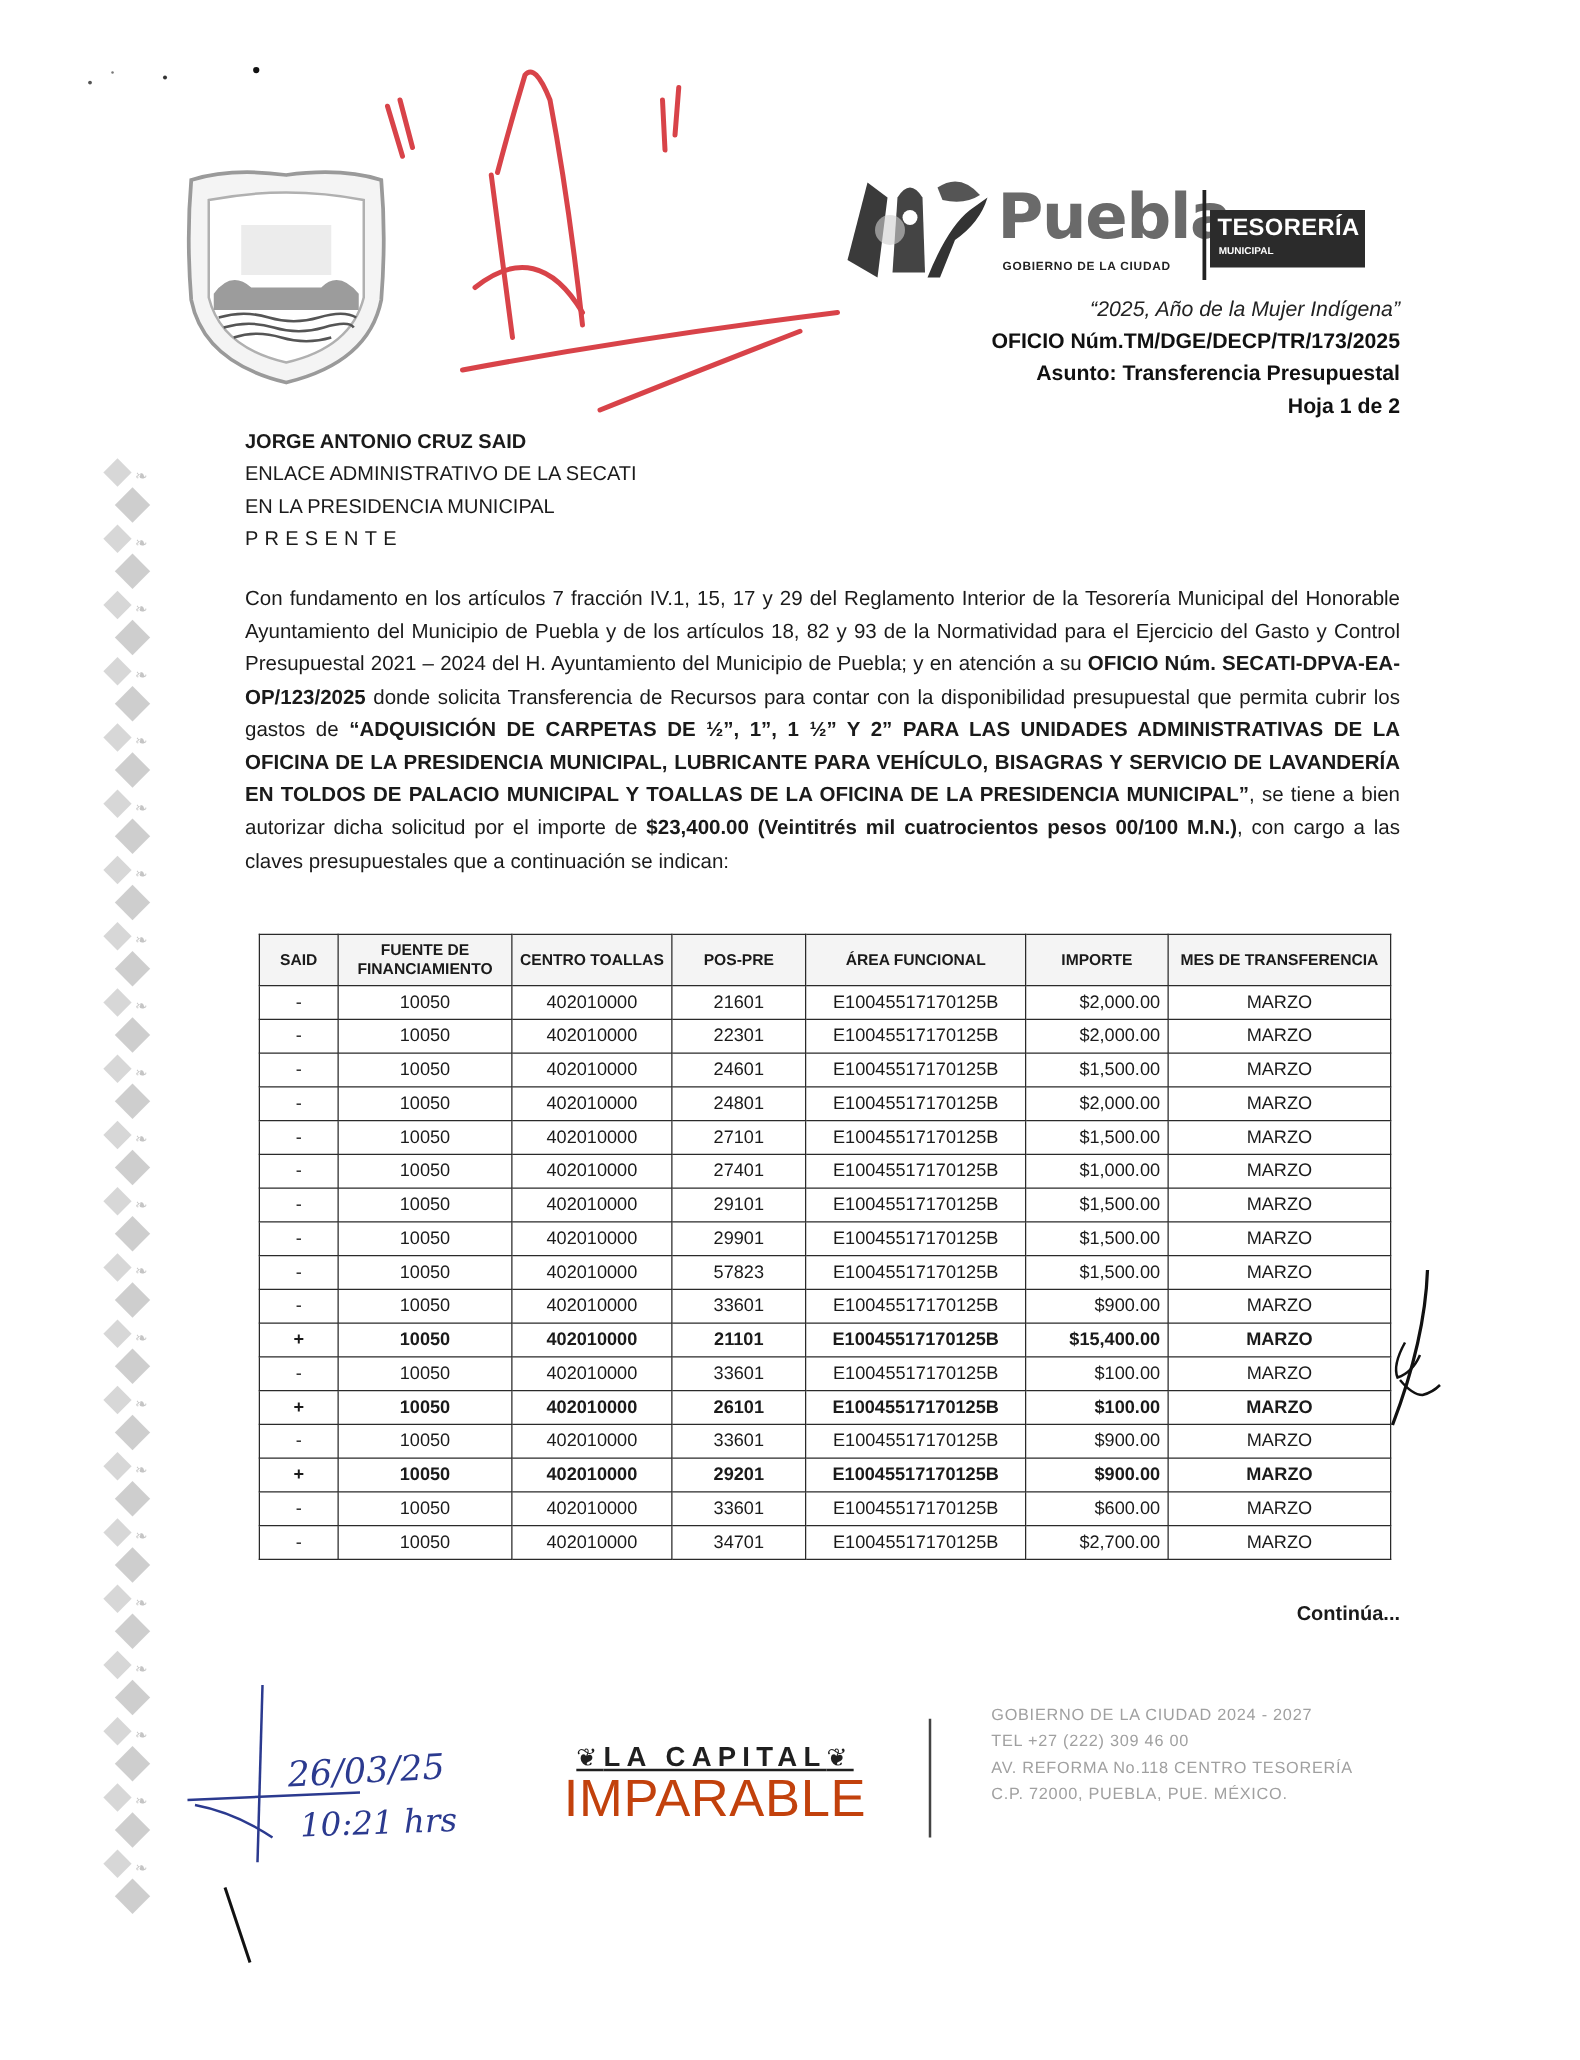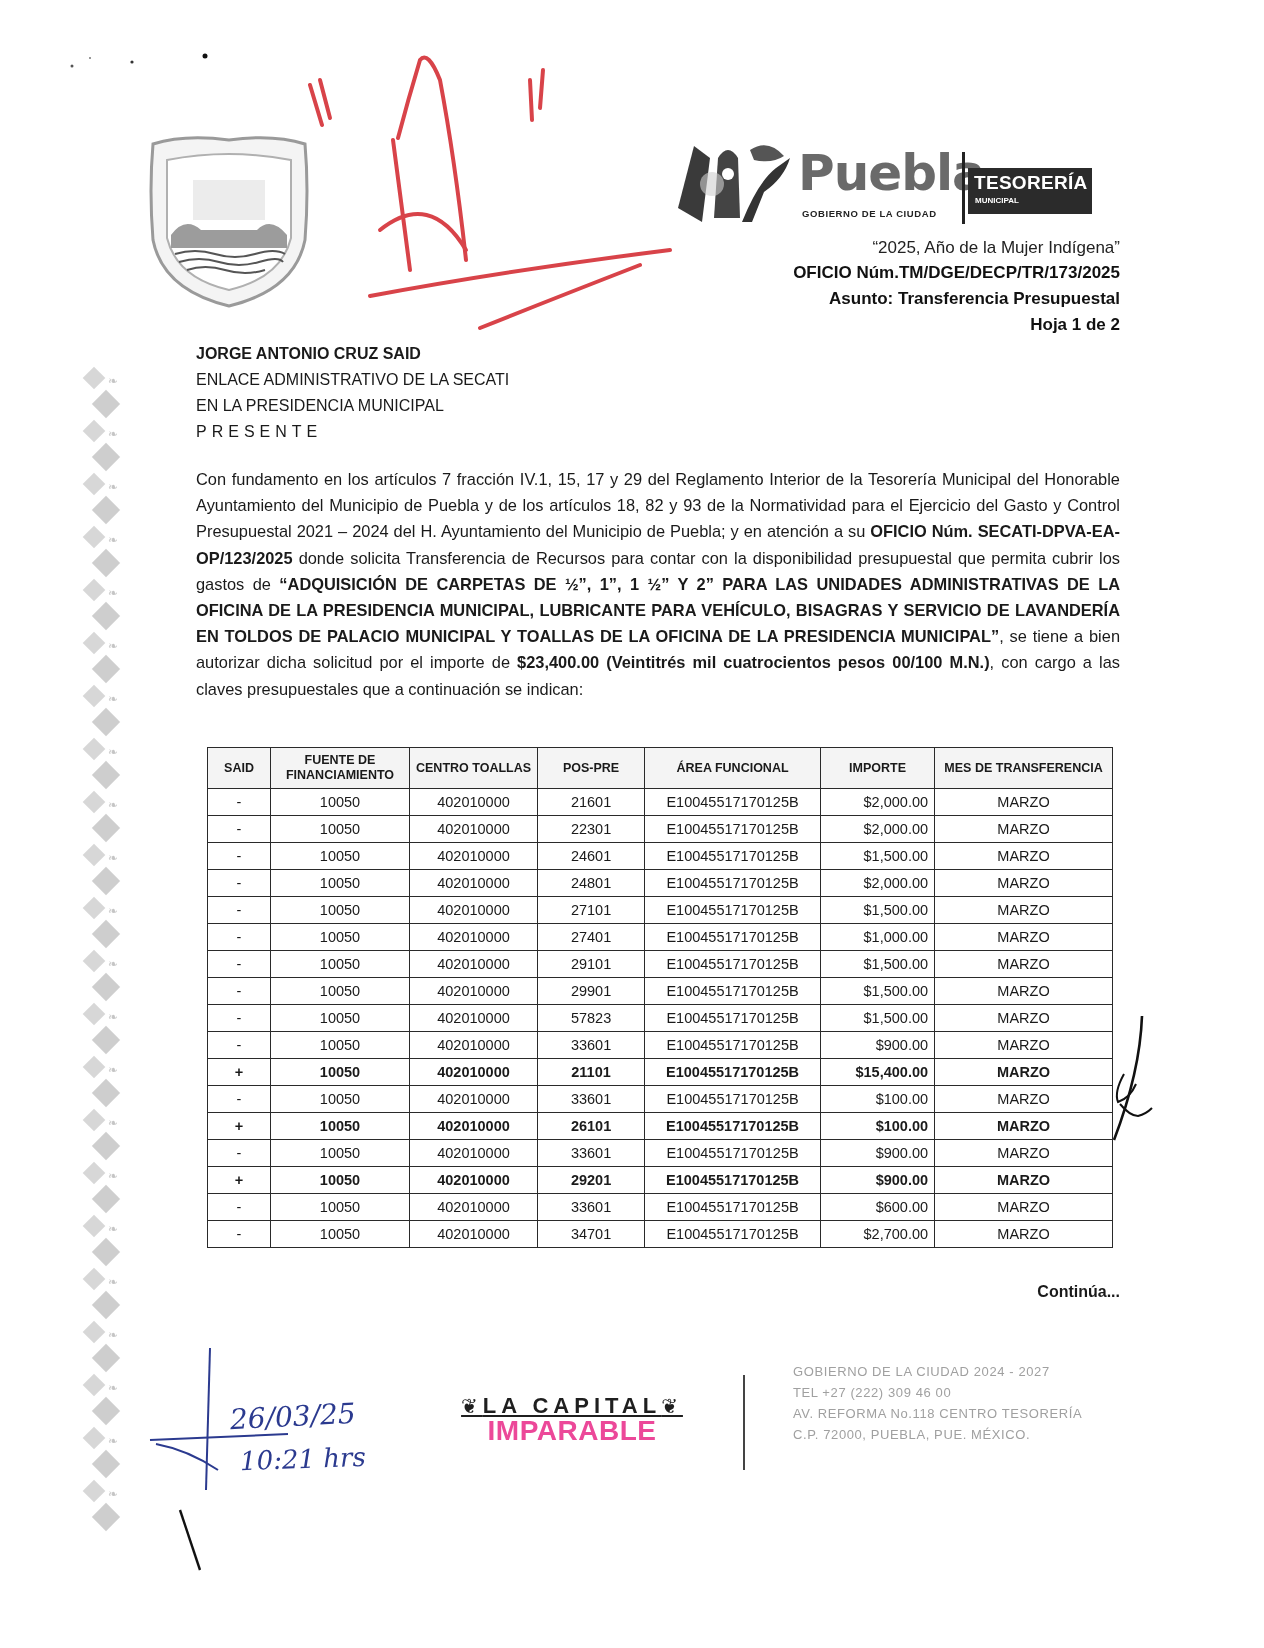--- a/index.html
+++ b/index.html
@@ -23,21 +23,21 @@
   .logo { left:672px; top:138px; width:420px; height:86px; }
   .logo-figs { position:absolute; left:0; top:0; width:120px; height:86px; }
   .logo-word { position:absolute; left:126px; top:6px; font-size:50px; font-weight:bold; color:#6a6a6a; letter-spacing:-1px; font-family:"DejaVu Sans", sans-serif; }
   .logo-sub { position:absolute; left:130px; top:70px; font-size:9.5px; font-weight:bold; color:#222; letter-spacing:.6px; }
   .logo-divider { position:absolute; left:290px; top:14px; width:3px; height:72px; background:#222; }
   .logo-box { position:absolute; left:296px; top:30px; width:124px; height:46px; background:#2b2b2b; color:#fff; }
   .logo-box .t1 { position:absolute; left:6px; top:4px; font-size:19px; font-weight:bold; letter-spacing:.3px; }
   .logo-box .t2 { position:absolute; left:7px; top:28px; font-size:8px; font-weight:bold; }
 
   .hdr-right { right:144px; text-align:right; font-size:17px; white-space:nowrap; }
-  .hdr-quote { top:238px; color:#222; }
+  .hdr-quote { top:238px; font-style:italic; color:#222; }
   .hdr-bold { font-weight:bold; color:#111; }
 
   
   .addr { left:196px; font-size:16px; white-space:nowrap; }
   .addr-name { top:345px; font-weight:bold; }
   .addr-l2 { top:371px; }
   .addr-l3 { top:397px; }
   .addr-l4 { top:423px; letter-spacing:5px; }
 
   
@@ -50,21 +50,21 @@
   .tbl th { height:40px; font-size:12.5px; font-weight:bold; line-height:15px; background:#f4f4f4; }
   .tbl td.imp { text-align:right; }
   .tbl tr.bold td { font-weight:bold; }
 
   .continua { right:144px; top:1283px; font-size:16px; font-weight:bold; }
 
   
   .handwrite { left:148px; top:1340px; width:260px; height:150px; }
   .capital { left:432px; top:1393px; width:280px; height:70px; text-align:center; }
   .capital .c1 { font-size:22px; font-weight:bold; letter-spacing:5px; color:#1f1f1f;text-decoration:underline; }
-  .capital .c2 { font-size:28px; font-weight:bold; color:#ec4899; margin-top:-4px; letter-spacing:.5px; }
+  .capital .c2 { font-size:42px; font-weight:normal; color:#c2410c; margin-top:-4px; letter-spacing:.5px; }
   .wing { font-size:20px; color:#1f1f1f; font-family:"DejaVu Sans", sans-serif; }
   .foot-divider { left:743px; top:1375px; width:2px; height:95px; background:#444; }
   .foot-info { left:793px; top:1361px; font-size:13px; line-height:21px; color:#a0a0a0; letter-spacing:.6px; white-space:nowrap; }
   .right-sig { left:1110px; top:1012px; width:60px; height:136px; }
   .stroke-bottom { left:176px; top:1508px; width:30px; height:70px; }
   .specks { left:60px; top:48px; width:160px; height:30px; }
 </style>
 </head>
 <body>
 

